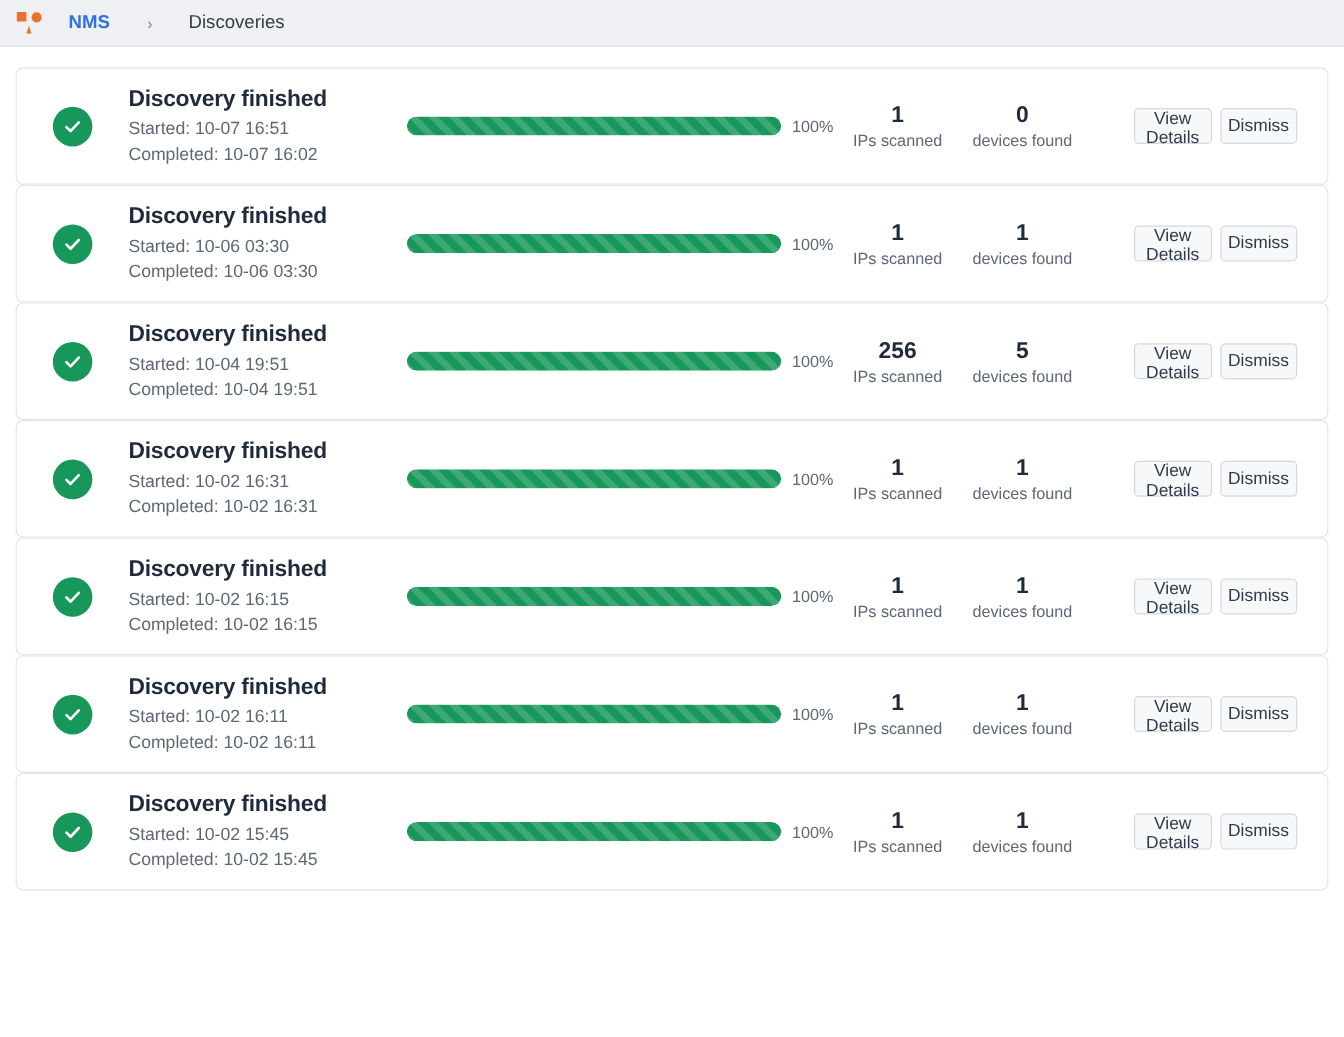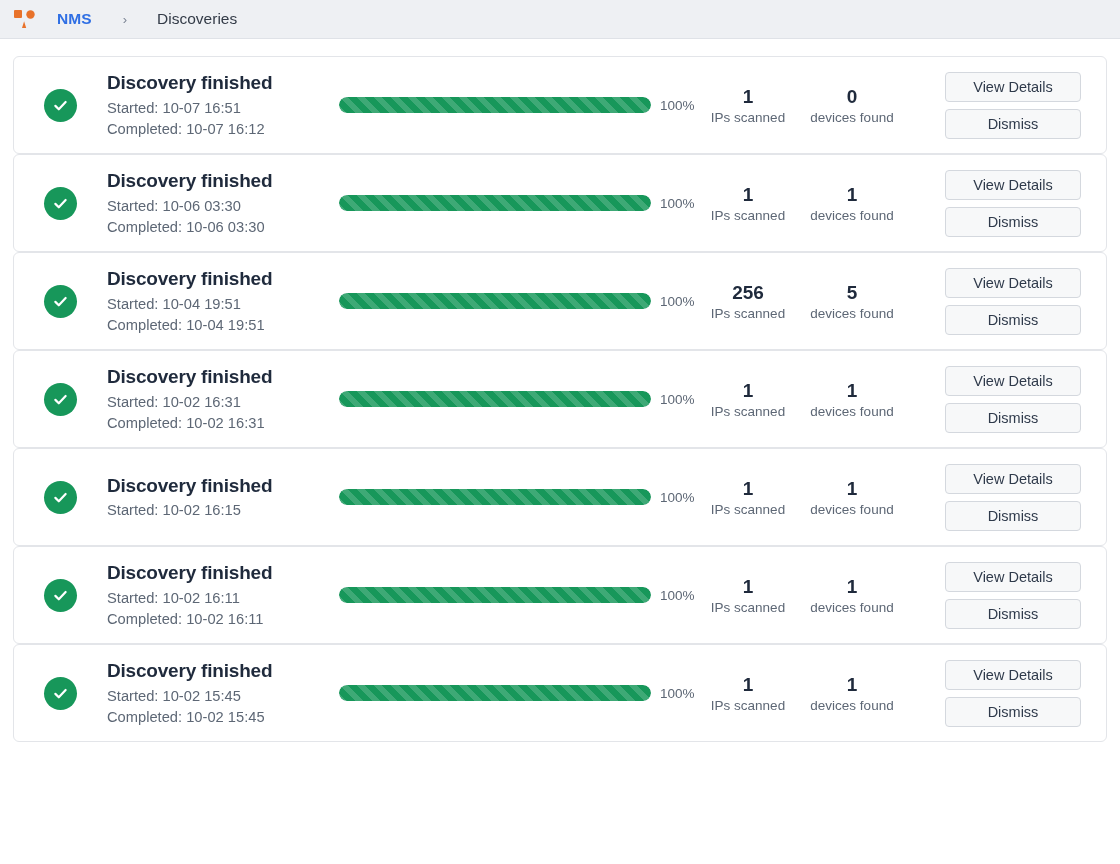--- a/index.html
+++ b/index.html
@@ -146,21 +146,21 @@
     font-size: 13.5px;
     color: #5d6775;
     line-height: 1.35;
   }
 
   .actions {
     margin-left: auto;
     width: 136px;
     flex: none;
     display: flex;
-    flex-direction: column;
+    flex-direction: row;
     gap: 7px;
   }
   .act-btn {
     height: 30px;
     background: #f7f8f9;
     border: 1px solid #d4d8de;
     border-radius: 4px;
     color: #2f3a4b;
     font-family: inherit;
     font-size: 14.5px;
@@ -192,21 +192,21 @@
       <div class="check-circle">
         <svg viewBox="0 0 20 20">
             <path d="M4.6 10.4 L8.2 14 L15.4 6.3" stroke="#ffffff" stroke-width="2.3" fill="none" stroke-linecap="round" stroke-linejoin="round"></path>
           </svg>
       </div>
     </div>
 
     <div class="info">
       <div class="info-title">Discovery finished</div>
       <div class="info-line">Started: 10-07 16:51</div>
-      <div class="info-line">Completed: 10-07 16:12</div>
+      <div class="info-line">Completed: 10-07 16:02</div>
     </div>
 
     <div class="progress-zone">
       <div class="progress-track">
         <div class="progress-fill" style="width: 100%;"></div>
       </div>
       <span class="progress-pct">100%</span>
     </div>
 
     <div class="stat">
@@ -344,20 +344,21 @@
       <div class="check-circle">
         <svg viewBox="0 0 20 20">
             <path d="M4.6 10.4 L8.2 14 L15.4 6.3" stroke="#ffffff" stroke-width="2.3" fill="none" stroke-linecap="round" stroke-linejoin="round"></path>
           </svg>
       </div>
     </div>
 
     <div class="info">
       <div class="info-title">Discovery finished</div>
       <div class="info-line">Started: 10-02 16:15</div>
+      <div class="info-line">Completed: 10-02 16:15</div>
     </div>
 
     <div class="progress-zone">
       <div class="progress-track">
         <div class="progress-fill" style="width: 100%;"></div>
       </div>
       <span class="progress-pct">100%</span>
     </div>
 
     <div class="stat">

